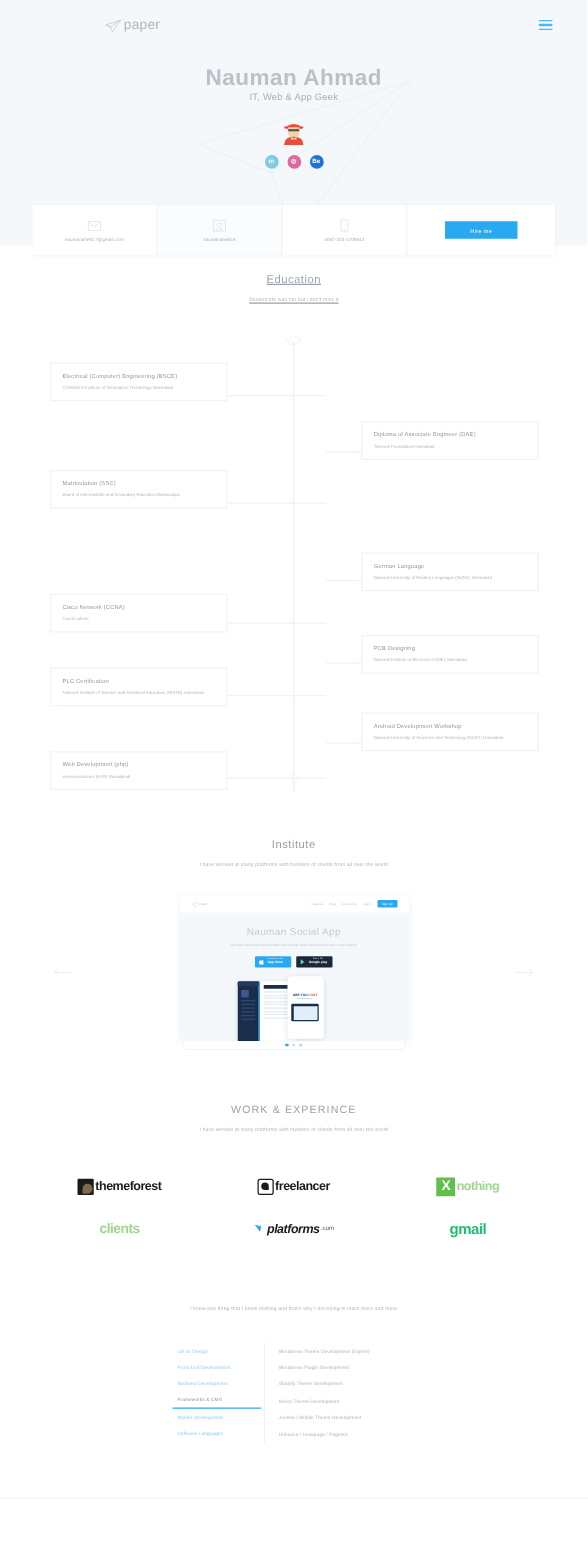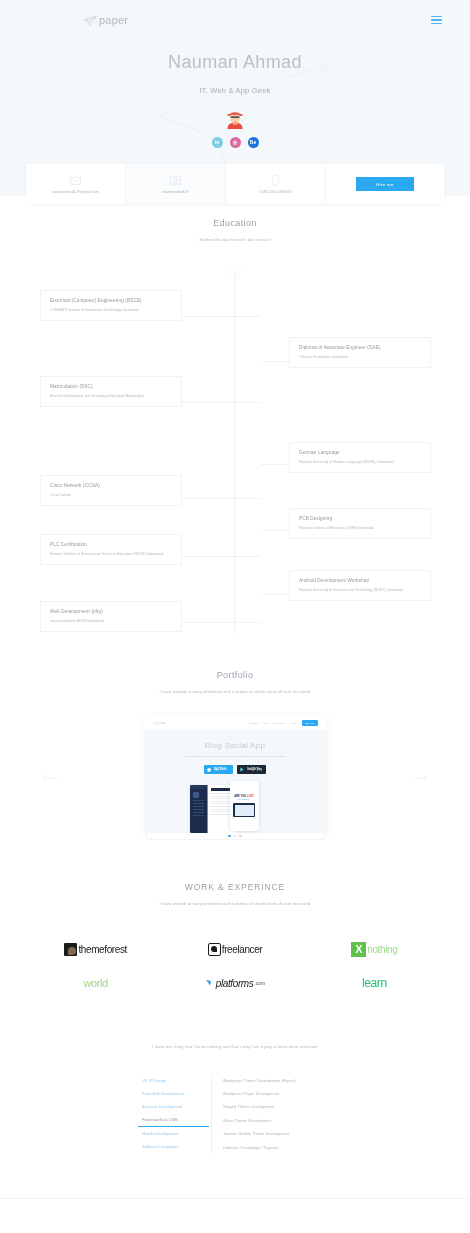--- a/index.html
+++ b/index.html
@@ -39,23 +39,23 @@
   .brand { display: flex; align-items: center; gap: 2px; }
   .brand-mark { width: 13px; height: 11px; display:block; }
   .brand-text {
     font-size: 11px; color: #aeb7c0; letter-spacing: .2px;
   }
   .hamburger { display: flex; flex-direction: column; gap: 2px; cursor: pointer; }
   .hamburger i { display: block; width: 11px; height: 1.6px; background: #4db8f0; border-radius: 1px; }
 
   .hero-inner { position: relative; z-index: 2; text-align: center; padding-top: 20px; }
   .hero-name {
-    font-size: 18px; font-weight: 400; color: #b9c1c9; letter-spacing: .4px;
-  }
-  .hero-sub { font-size: 7.5px; color: #a6aeb7; margin-top: 13px; letter-spacing: .2px; }
+    font-size: 18px; font-weight: 700; color: #b9c1c9; letter-spacing: .4px;
+  }
+  .hero-sub { font-size: 7.5px; color: #a6aeb7; letter-spacing: .2px; }
 
   .avatar { margin: 12px auto 0; width: 22px; height: 22px; display:block; }
 
   .socials { display: flex; gap: 7px; justify-content: center; margin-top: 8px; }
   .soc {
     width: 11px; height: 11px; border-radius: 50%;
     display: flex; align-items: center; justify-content: center;
     font-size: 5px; color: #fff; font-weight: bold; cursor: pointer;
     line-height: 1;
   }
@@ -200,21 +200,21 @@
     display:flex; align-items:center; justify-content:center; gap: 3px;
   }
   .dot { width: 2.4px; height: 2.4px; border-radius: 50%; background:#cdd5dd; cursor:pointer; }
   .dot.on { background: #29a9f2; }
 
   
   .work { margin-top: 42px; }
   .logos { margin-top: 26px; display: flex; flex-wrap: wrap; justify-content: center; }
   .logo-cell { width: 33.33%; height: 34px; display:flex; align-items:center; justify-content:center; }
   .lg { display:flex; align-items:center; gap: 1px; }
-  .lg-txt { font-size: 10px; font-weight: 400; letter-spacing: -.4px; }
+  .lg-txt { font-size: 10px; font-weight: 700; letter-spacing: -.4px; }
   .tf-sq { width: 13px; height: 13px; background: #1b1b1b; border-radius:1px; position:relative; }
   .tf-sq::after{content:"";position:absolute;right:1px;bottom:1px;width:8px;height:8px;border-radius:50% 50% 50% 10%;background:#7e6a4f;}
   .cc-sq { width: 13px; height: 13px; border:1.4px solid #1b1b1b; border-radius:2px; position:relative;}
   .cc-sq::after{content:"";position:absolute;left:2px;top:2px;width:6px;height:6px;border-radius:50% 50% 0 50%;background:#1b1b1b;}
   .xv-sq { width: 15px; height: 15px; background: #5fc04c; display:flex;align-items:center;justify-content:center;
      color:#fff; font-size:11px; font-weight:700; }
   .fl-bird { width: 10px; height: 11px; }
 
   
   .skills { margin-top: 44px; }
@@ -305,21 +305,21 @@
       <rect x="7" y="3" width="10" height="18" rx="1.5" fill="none" stroke="#c3cbd3" stroke-width="1.3"></rect>
       <circle cx="12" cy="18.4" r=".9" fill="#c3cbd3"></circle>
     </svg>
     <span class="cb-text">0092-333-4709643</span>
   </div>
   <div class="cb-btnwrap">
     <button class="hire-btn">Hire me</button>
   </div>
 </div>
 
-<div class="section" style="margin-top:-18px;">
+<div class="section" style="margin-top:-18px;text-decoration:underline;">
   <div class="sec-title">Education</div>
   <div class="sec-sub">Student life was fun but i don't miss it</div>
 
   <div class="edu">
     <div class="edu-spine"></div>
 
     <svg class="edu-cap" viewBox="0 0 30 24">
       <path d="M15 4 L28 10 L15 16 L2 10 Z" fill="none" stroke="#dde6ee" stroke-width="1.3"></path>
       <path d="M7 12 v5 q8 4 16 0 v-5" fill="none" stroke="#dde6ee" stroke-width="1.3"></path>
     </svg>
@@ -371,21 +371,21 @@
       <div class="edu-p">National University of Sciences and Technology (NUST) Islamabad</div>
     </div>
     <div class="edu-card left" style="top:337px;">
       <div class="edu-h">Web Development (php)</div>
       <div class="edu-p">eneturesolutions (EVS) Rawalpindi</div>
     </div>
   </div>
 </div>
 
 <div class="section portfolio">
-  <div class="sec-title">Portfolio</div>
+  <div class="sec-title">Institute</div>
   <div class="sec-sub">I have worked at many platforms with hunders of clients from all over the world</div>
 
   <div class="slider">
     <svg class="arrow l" viewBox="0 0 40 20">
       <path d="M38 10 H4 M12 3 L4 10 L12 17" fill="none" stroke="#c8d0d8" stroke-width="1.4"></path>
     </svg>
     <svg class="arrow r" viewBox="0 0 40 20">
       <path d="M2 10 H36 M28 3 L36 10 L28 17" fill="none" stroke="#c8d0d8" stroke-width="1.4"></path>
     </svg>
 
@@ -401,21 +401,21 @@
         </div>
         <div class="bb-nav">
           <span>Features</span>
           <span>Blog</span>
           <span>Community</span>
           <span>Log in</span>
           <span class="bb-cta">Sign Up</span>
         </div>
       </div>
       <div class="browser-body">
-        <div class="bp-title">Blog Social App</div>
+        <div class="bp-title">Nauman Social App</div>
         <div class="bp-sub">Best light and modern basic mobile look and feel social theme ready to use in your website</div>
         <div class="stores">
           <div class="store apple">
             <svg class="sg" viewBox="0 0 24 24">
               <path d="M16 3c-1 .1-2.2.7-2.9 1.5-.6.7-1.1 1.8-.9 2.8 1.1.1 2.3-.6 3-1.4.6-.8 1-1.9.8-2.9zM19.5 17c-.5 1.2-.8 1.7-1.5 2.7-.9 1.4-2.2 3.1-3.8 3.1-1.4 0-1.8-.9-3.7-.9-1.9 0-2.3.9-3.7.9-1.6 0-2.8-1.5-3.7-2.9C.6 16.1.3 11.5 2 9.1c1.2-1.7 3-2.7 4.8-2.7 1.8 0 2.9 1 4.4 1 1.4 0 2.3-1 4.4-1 1.6 0 3.2.9 4.4 2.4-3.9 2.1-3.2 7.6-.5 8.2z" fill="#fff"></path>
             </svg>
             <div class="st">
               <i>Download on the</i>
               <b>App Store</b>
             </div>
@@ -496,34 +496,34 @@
       <span class="lg-txt" style="color:#1b1b1b">freelancer</span>
         </span>
     </div>
     <div class="logo-cell">
       <span class="lg">
           <span class="xv-sq">X</span>
       <span class="lg-txt" style="color:#9fd68f">nothing</span>
         </span>
     </div>
     <div class="logo-cell">
-      <span class="lg-txt" style="color:#9fd68f;font-size:11px;">world</span>
+      <span class="lg-txt" style="color:#9fd68f;font-size:11px;">clients</span>
     </div>
     <div class="logo-cell">
       <span class="lg">
         <svg class="fl-bird" viewBox="0 0 24 24">
           <path d="M2 3 L14 6 L9 12 Z" fill="#29a9f2"></path>
             <path d="M9 12 L14 6 L12 16 Z" fill="#1b7fc4"></path>
         </svg>
         <span class="lg-txt" style="color:#1b1b1b;font-style:italic">platforms</span>
         <span style="font-size:5px;color:#555">.com</span>
       </span>
     </div>
     <div class="logo-cell">
-      <span class="lg-txt" style="color:#1dbf73;font-size:12px;">learn</span>
+      <span class="lg-txt" style="color:#1dbf73;font-size:12px;">gmail</span>
     </div>
   </div>
 </div>
 
 <div class="section skills">
   <div class="sec-sub">I know one thing that I know nothing and that's why I am trying to learn more and more</div>
 
   <div class="skills-body">
     <div class="sk-tabs">
       <div class="sk-tab">UX UI Design</div>

